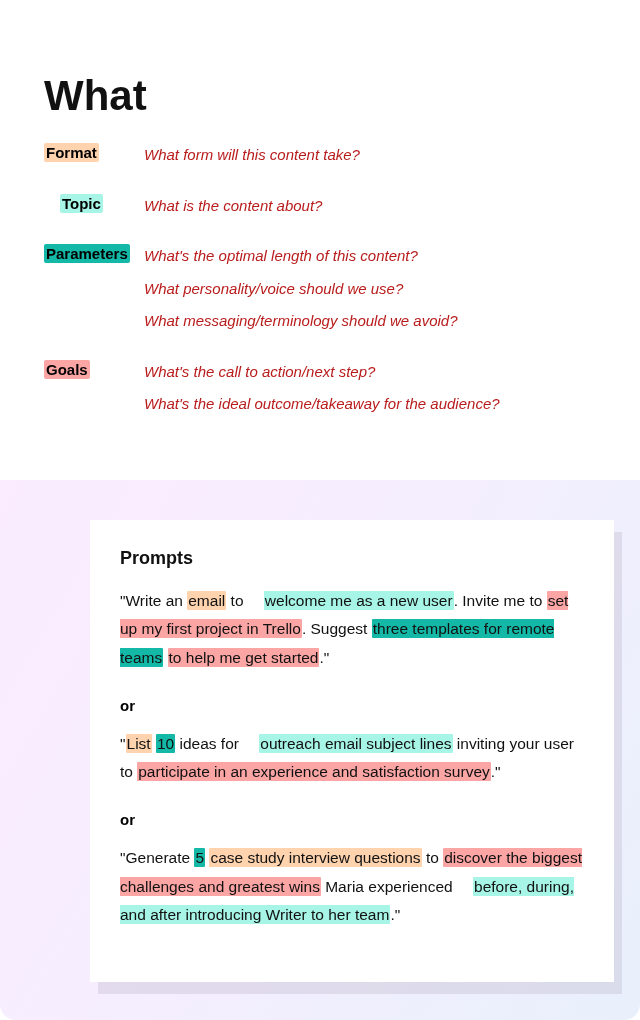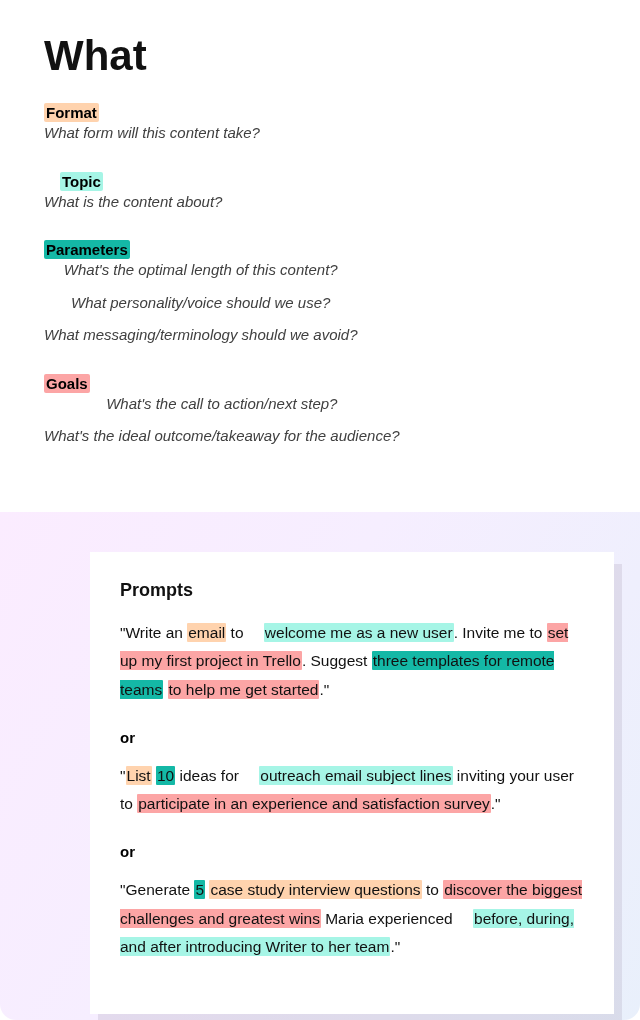--- a/index.html
+++ b/index.html
@@ -13,48 +13,47 @@
       height: 1020px;
       background: #fff;
       border-radius: 16px;
       overflow: hidden;
     }
     .page-title {
       font-size: 42px;
       font-weight: 700;
       padding: 32px 0 24px 44px;
       color: #111;
+      margin-top: 40px;
     }
     .definitions {
       padding: 0 44px 36px 44px;
       width: 100%;
     }
     .def-row {
       display: flex;
       align-items: flex-start;
       margin-bottom: 18px;
-      flex-direction: column;
     }
     .def-label-col {
       width: 100px;
       flex-shrink: 0;
     }
     .def-label {
       display: inline;
       font-weight: 600;
       font-size: 15px;
       padding: 1px 2px;
       border-radius: 2px;
     }
     .def-questions {
       flex: 1;
       font-style: italic;
       font-size: 15px;
-      color: #404040;
-      text-align: center;
+      color: #b91c1c;
     }
     .def-questions div {
       margin-bottom: 10px;
       line-height: 1.5;
     }
     .hl-format { background: #ffd3ae; }
     .hl-topic { background: #a6f5e6; margin-left: 16px; }
     .hl-parameters { background: #14b8a6; }
     .hl-goals { background: #fca5a5; }
 

